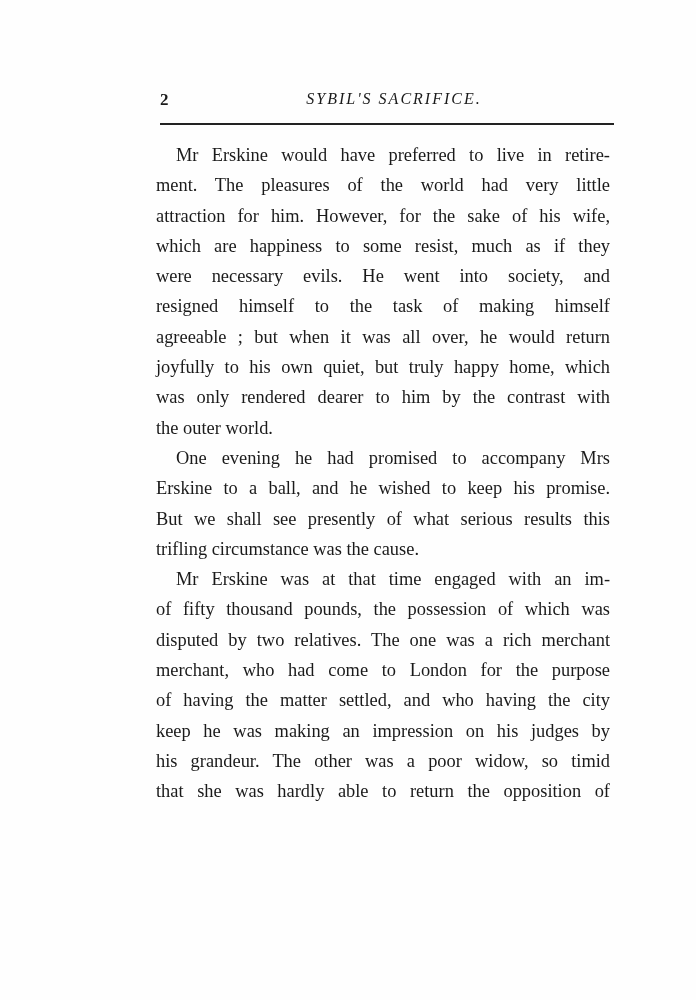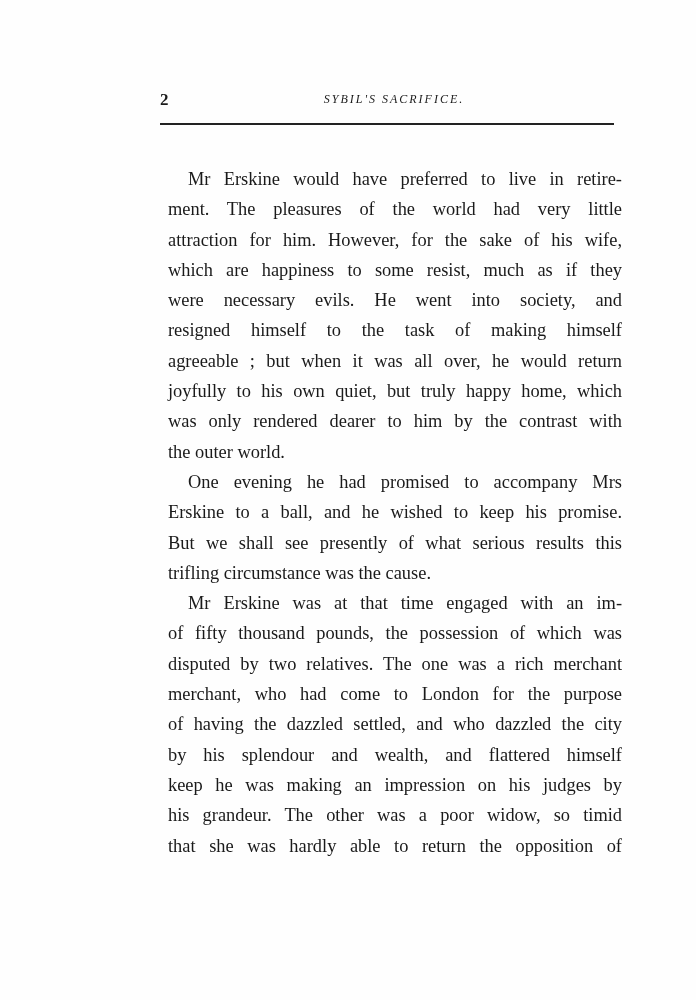--- a/index.html
+++ b/index.html
@@ -36,39 +36,38 @@
       font-weight: bold;
       line-height: 24px;
     }
     .running-title {
       position: absolute;
       left: 0;
       right: 0;
       top: 0;
       text-align: center;
       font-style: italic;
-      font-size: 12px;
+      font-size: 16px;
       letter-spacing: 2px;
       line-height: 26px;
       padding-left: 14px;
     }
     .head-rule {
       position: absolute;
       left: 160px;
       top: 123px;
       width: 454px;
       height: 0;
       border-top: 2px solid #222;
     }
     .body-text {
       position: absolute;
-      left: 168px;
+      left: 156px;
       top: 140px;
       width: 454px;
-      margin-top: 24px;
     }
     .line {
       display: block;
       height: 30.3px;
       line-height: 30.3px;
       font-size: 18.4px;
       white-space: nowrap;
       text-align: justify;
       text-align-last: justify;
     }
@@ -111,21 +110,20 @@
       <span class="line">Erskine to a ball, and he wished to keep his promise.</span>
       <span class="line">But we shall see presently of what serious results this</span>
       <span class="line last">trifling circumstance was the cause.</span>
     </div>
 
     <div>
       <span class="line indent">Mr Erskine was at that time engaged with an im-</span>
       <span class="line">of fifty thousand pounds, the possession of which was</span>
       <span class="line">disputed by two relatives. The one was a rich merchant</span>
       <span class="line">merchant, who had come to London for the purpose</span>
-      <span class="line">of having the dazzled settled, and who dazzled the city</span>
-      <span class="line">by his splendour and wealth, and flattered himself</span>
+      <span class="line">of having the matter settled, and who having the city</span>
       <span class="line">keep he was making an impression on his judges by</span>
       <span class="line">his grandeur. The other was a poor widow, so timid</span>
       <span class="line">that she was hardly able to return the opposition of</span>
     </div>
 
   </div>
 </div>
 
 </body></html>

